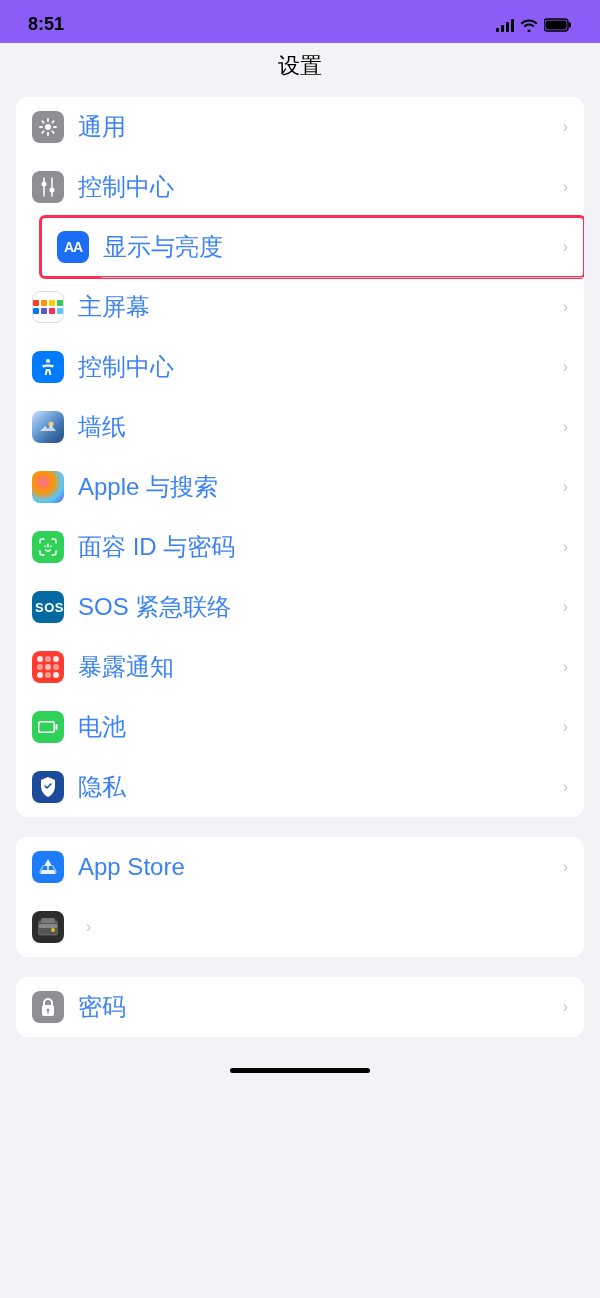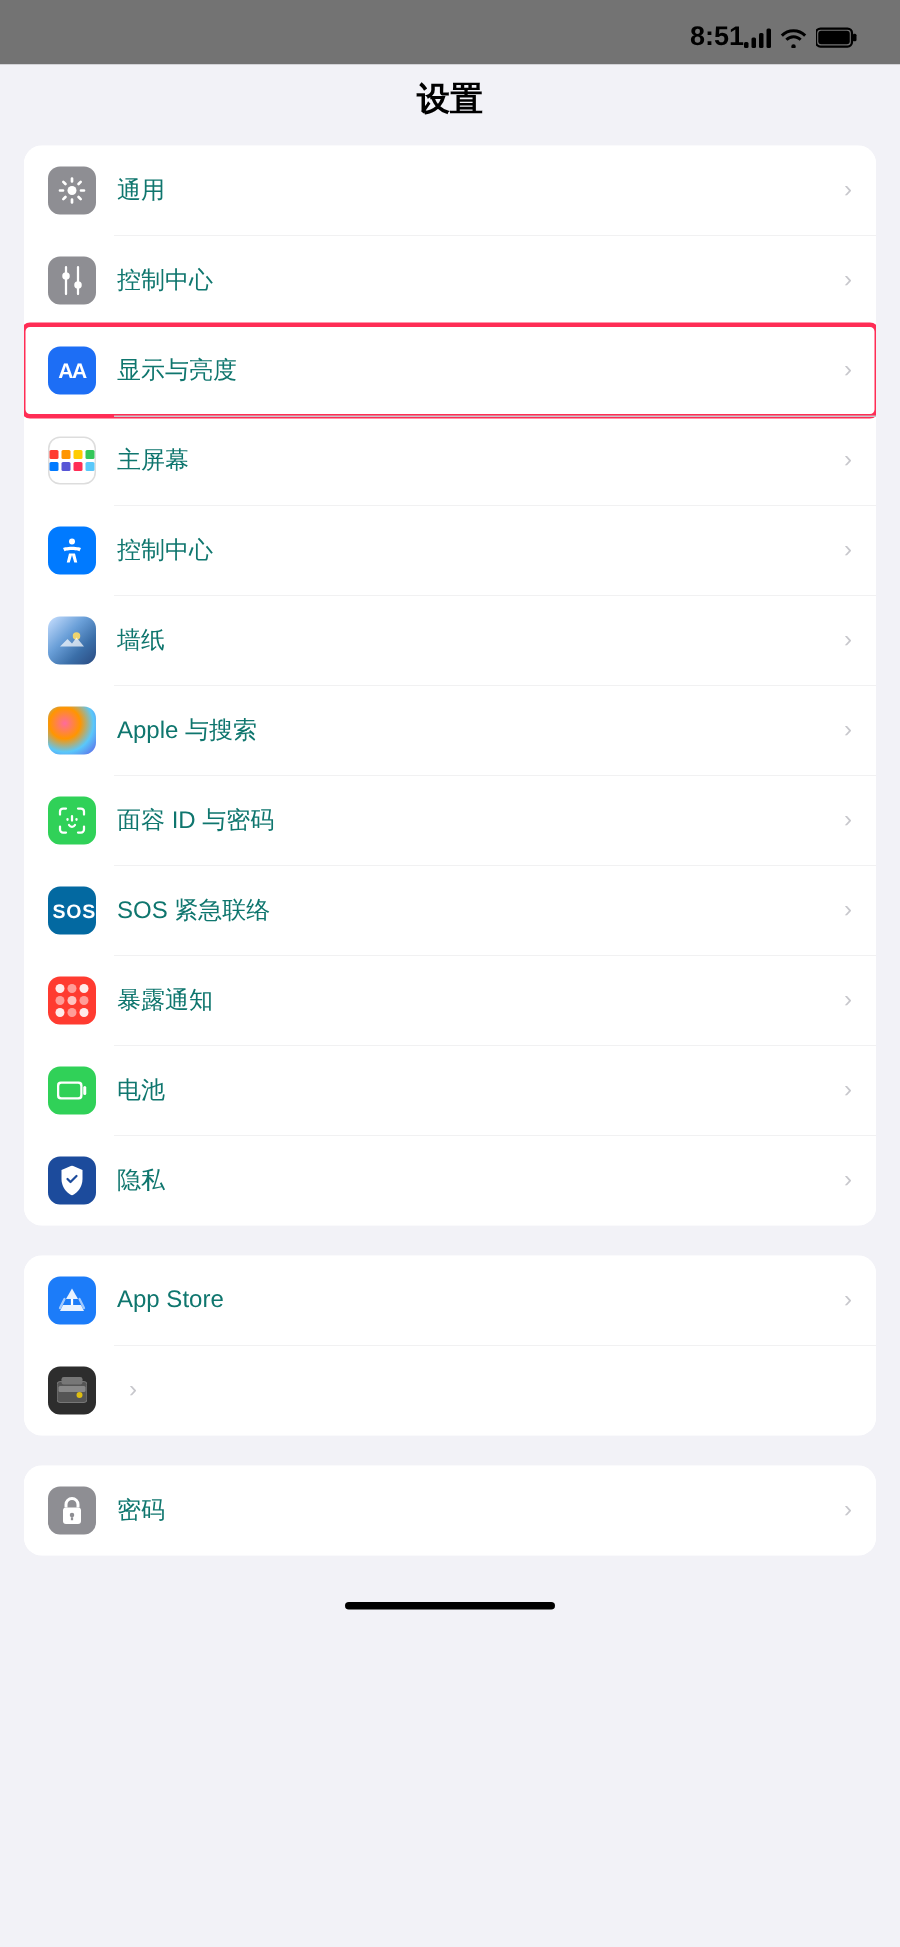--- a/index.html
+++ b/index.html
@@ -7,24 +7,24 @@
       width: 600px;
       min-height: 1298px;
       background: #f2f2f7;
       font-family: -apple-system, "PingFang SC", "Helvetica Neue", sans-serif;
       overflow-x: hidden;
     }
 
     
     .status-bar {
       display: flex;
-      justify-content: flex-end;
+      justify-content: space-between;
       align-items: center;
       padding: 14px 28px 8px 28px;
-      background: #737373;
+      background: #8b5cf6;
     }
     .status-time {
       font-size: 18px;
       font-weight: 600;
       color: #000;
     }
     .status-icons {
       display: flex;
       align-items: center;
       gap: 6px;
@@ -38,21 +38,21 @@
     .signal-bars span {
       width: 3px;
       background: #000;
       border-radius: 1px;
     }
 
     
     .page-title {
       text-align: center;
       font-size: 22px;
-      font-weight: 700;
+      font-weight: 400;
       color: #000;
       padding: 8px 0 16px 0;
       background: #f2f2f7;
     }
 
     
     .settings-group {
       background: #fff;
       border-radius: 12px;
       margin: 0 16px 20px 16px;
@@ -76,40 +76,41 @@
       left: 60px;
       right: 0;
       height: 0.5px;
       background: #c8c8cc;
     }
     .settings-row.highlighted {
       outline: 3px solid #ff2d55;
       outline-offset: -1px;
       z-index: 2;
       border-radius: 4px;
+      margin-left: 25px;
     }
 
     .row-icon {
       width: 32px;
       height: 32px;
       border-radius: 8px;
       margin-right: 14px;
       flex-shrink: 0;
       display: flex;
       align-items: center;
       justify-content: center;
       font-size: 16px;
       color: #fff;
       font-weight: 700;
     }
 
     .row-label {
       flex: 1;
-      font-size: 16px;
-      color: #0f766e;
+      font-size: 24px;
+      color: #3b82f6;
     }
 
     .row-chevron {
       color: #c7c7cc;
       font-size: 16px;
       margin-left: 8px;
     }
 
     
     .icon-gray { background: #8e8e93; }

